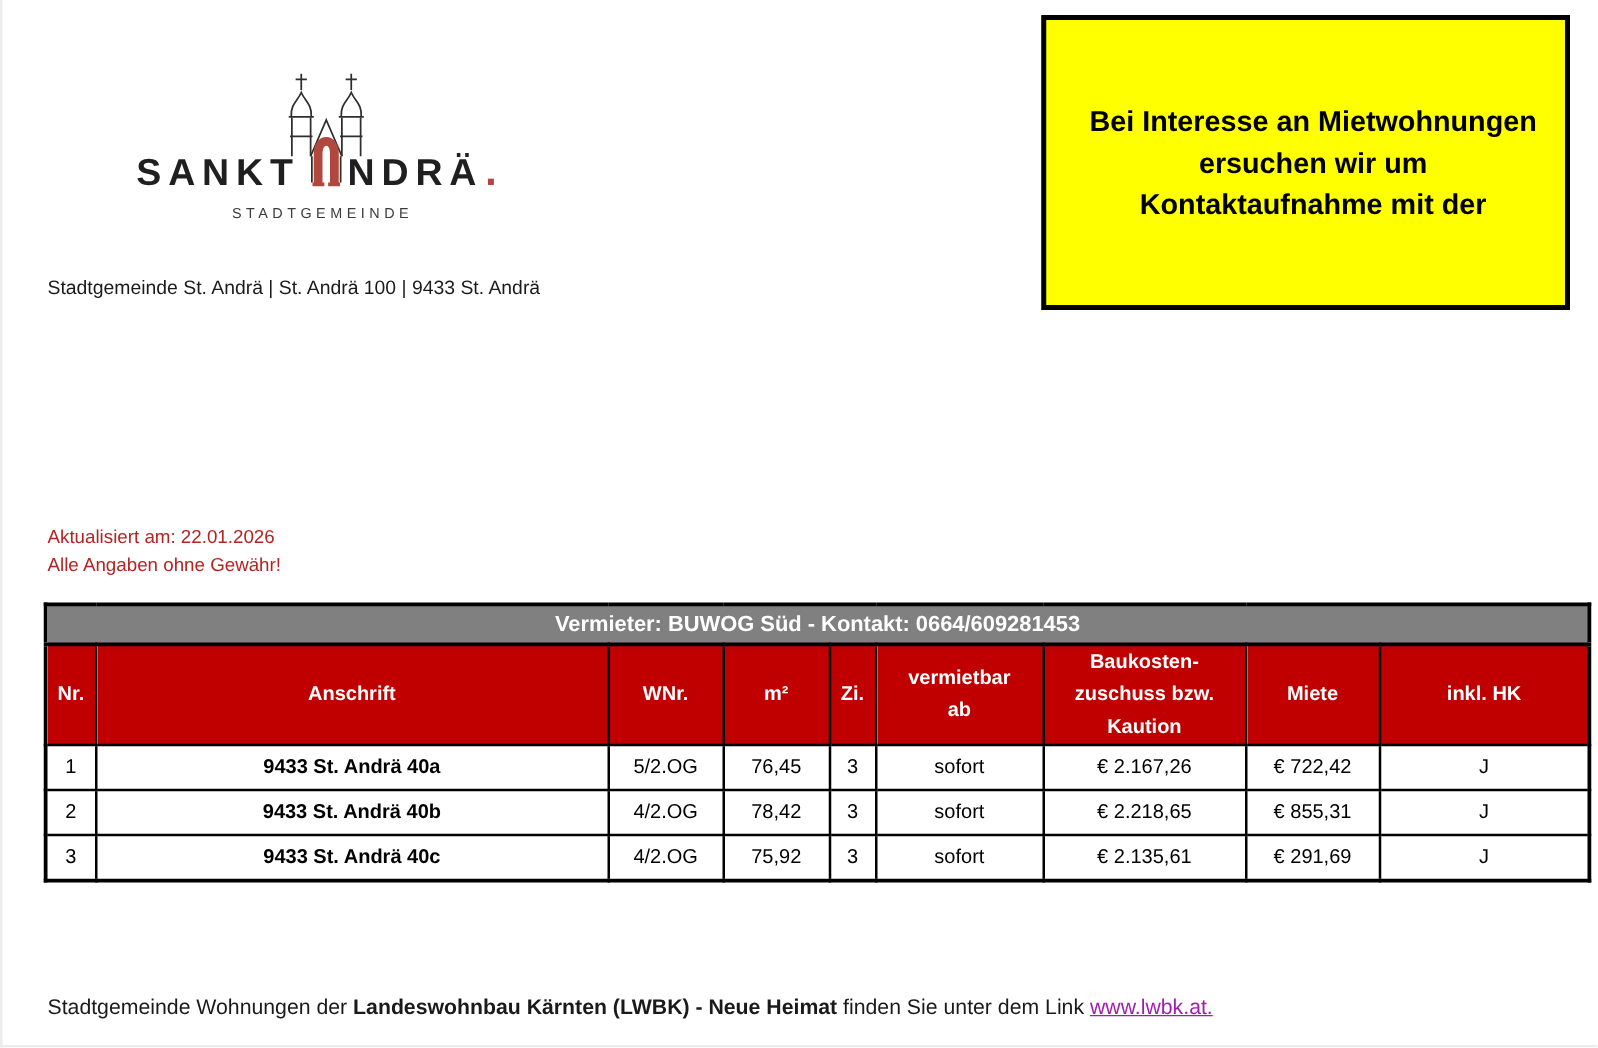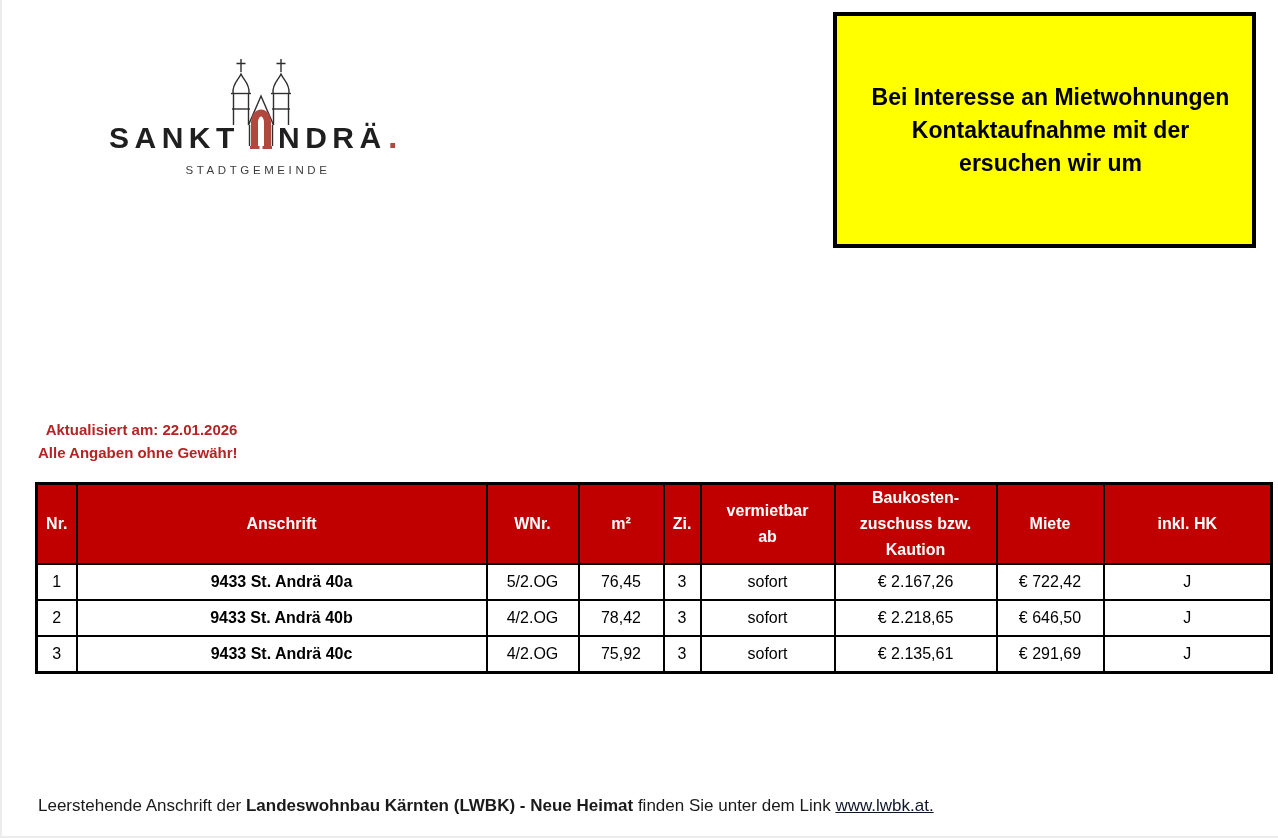--- a/index.html
+++ b/index.html
@@ -40,21 +40,21 @@
   .title {
     position: absolute; left: 33px; top: 335px; width: 1235px;
     text-align: center;
     font-size: 43px; font-weight: bold; color: #000000;
     letter-spacing: -0.5px;
   }
 
   
   .meta {
     position: absolute; left: 36px; top: 418px;
-    font-size: 15px; font-weight: bold; color: #b42424; line-height: 23px; text-align: right;
+    font-size: 15px; font-weight: normal; color: #b42424; line-height: 23px;
   }
 
   
   .apartments {
     position: absolute; left: 33px; top: 482px;
     width: 1235px;
     border-collapse: collapse;
     table-layout: fixed;
     border: 3px solid #000000;
   }
@@ -80,21 +80,21 @@
   .hdr-wrap   { display: inline-block; max-width: 150px; }
   .data-row td { height: 36px; font-size: 16px; color: #000000; background: #ffffff; }
   .data-row .addr { font-weight: bold; margin-top: 39px; }
 
   
   .footer {
     position: absolute; left: 36px; top: 796px;
     font-size: 17px; color: #1a1a1a; white-space: nowrap;
   }
   .footer .b { font-weight: bold; }
-  .footer a { color: #0f172a; text-decoration: underline; cursor: pointer; }
+  .footer a { color: #a21caf; text-decoration: underline; cursor: pointer; }
 </style>
 </head>
 <body>
 
 <div class="page">
 
   <div class="logo">
     <svg viewBox="0 0 300 134" width="300" height="134">
       <g stroke="#2e2e2e" fill="none" stroke-width="1.4">
 
@@ -118,25 +118,26 @@
         <path d="M148.5,99 V74 A6.5,9 0 0 1 161.5,74 V99" stroke-width="7"></path>
         <path d="M144,99.5 H153.5 M156.5,99.5 H166" stroke-width="3"></path>
       </g>
       <text x="3" y="100" font-size="30" font-weight="bold" letter-spacing="5.5" fill="#1f1f1f">SANKT</text>
       <text x="172" y="100" font-size="30" font-weight="bold" letter-spacing="5.5" fill="#1f1f1f">NDRÄ</text>
       <text x="282" y="100" font-size="34" font-weight="bold" fill="#b2473e">.</text>
       <text x="152" y="126" text-anchor="middle" font-size="11.5" letter-spacing="3.6" fill="#3c3c3c">STADTGEMEINDE</text>
     </svg>
   </div>
 
+  <div class="address">Stadtgemeinde St. Andrä | St. Andrä 100 | 9433 St. Andrä</div>
 
   <div class="notice">
     <div>Bei Interesse an Mietwohnungen</div>
+    <div>ersuchen wir um</div>
     <div>Kontaktaufnahme mit der</div>
-    <div>ersuchen wir um</div>
   </div>
 
 
   <div class="meta">
     <div>Aktualisiert am: 22.01.2026</div>
     <div>Alle Angaben ohne Gewähr!</div>
   </div>
 
   <table class="apartments">
     <colgroup>
@@ -144,20 +145,23 @@
         <col style="width:410px">
         <col style="width:92px">
       <col style="width:85px">
         <col style="width:37px">
         <col style="width:134px">
       <col style="width:162px">
         <col style="width:107px">
         <col style="width:168px">
     </colgroup>
     <tbody>
+        <tr class="caption-row">
+      <td colspan="9">Vermieter: BUWOG Süd - Kontakt: 0664/609281453</td>
+    </tr>
     <tr class="head-row">
       <th>Nr.</th>
       <th>Anschrift</th>
       <th>WNr.</th>
       <th>m²</th>
       <th>Zi.</th>
       <th>
         <span class="hdr-narrow">vermietbar ab</span>
       </th>
       <th>
@@ -178,34 +182,34 @@
       <td>J</td>
     </tr>
     <tr class="data-row">
       <td>2</td>
       <td class="addr">9433 St. Andrä 40b</td>
       <td>4/2.OG</td>
       <td>78,42</td>
       <td>3</td>
       <td>sofort</td>
       <td>€ 2.218,65</td>
-      <td>€ 646,50</td>
+      <td>€ 855,31</td>
       <td>J</td>
     </tr>
     <tr class="data-row">
       <td>3</td>
       <td class="addr">9433 St. Andrä 40c</td>
       <td>4/2.OG</td>
       <td>75,92</td>
       <td>3</td>
       <td>sofort</td>
       <td>€ 2.135,61</td>
       <td>€ 291,69</td>
       <td>J</td>
     </tr>
   </tbody>
     </table>
 
   <div class="footer">
-    <span>Leerstehende Anschrift der </span><span class="b">Landeswohnbau Kärnten (LWBK) - Neue Heimat</span><span> finden Sie unter dem Link </span><a href="#">www.lwbk.at.</a>
+    <span>Stadtgemeinde Wohnungen der </span><span class="b">Landeswohnbau Kärnten (LWBK) - Neue Heimat</span><span> finden Sie unter dem Link </span><a href="#">www.lwbk.at.</a>
   </div>
 
 </div>
 
 </body></html>

